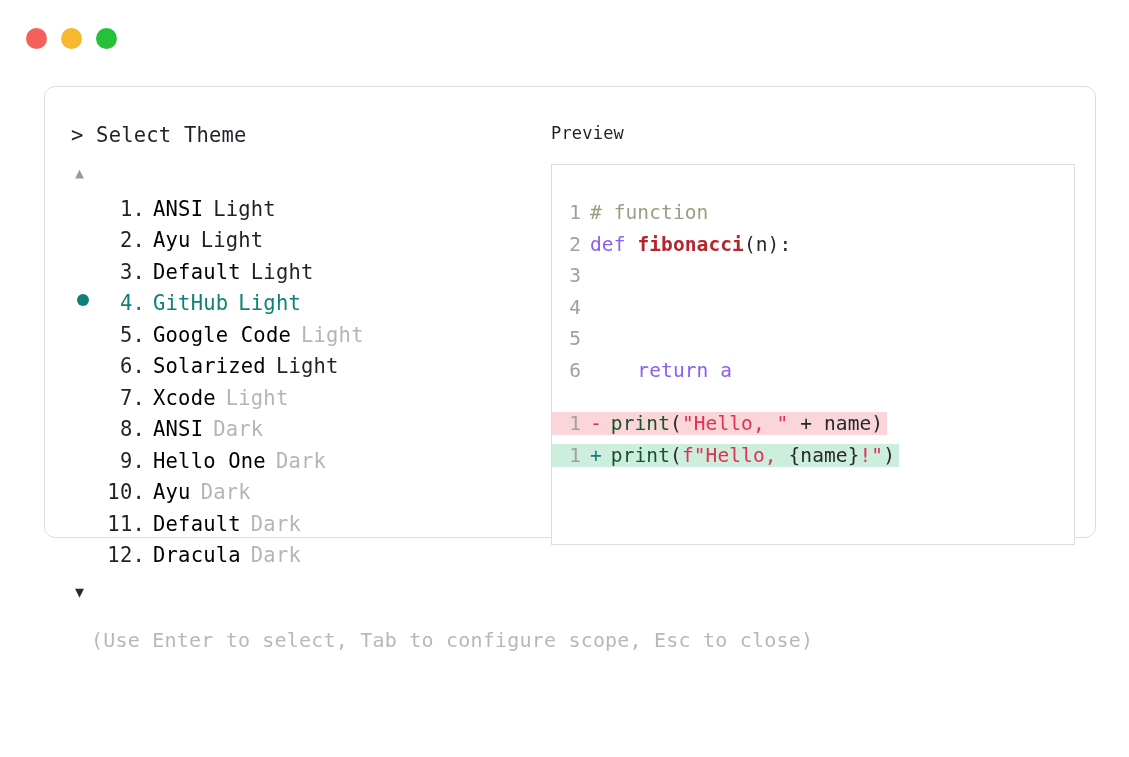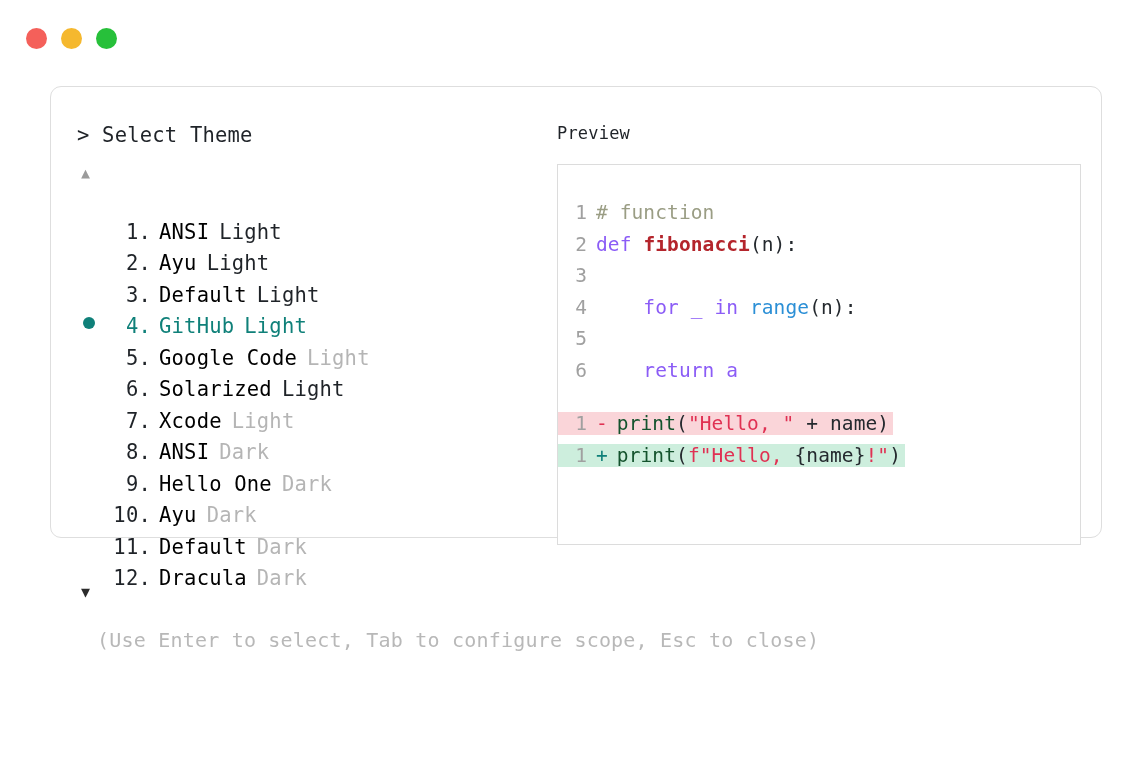--- a/index.html
+++ b/index.html
@@ -31,21 +31,21 @@
     border-radius: 50%;
     display: block;
   }
   .dot.red    { background: #f4605a; }
   .dot.amber  { background: #f5b82e; }
   .dot.green  { background: #27c03a; }
 
   
   .panel {
     position: absolute;
-    left: 50px;
+    left: 44px;
     top: 86px;
     width: 1052px;
     height: 452px;
     box-sizing: border-box;
     border: 1.6px solid #dedede;
     border-radius: 11px;
     background: #ffffff;
   }
 
   .panel-inner {
@@ -127,21 +127,21 @@
     width: 46px;
     flex: 0 0 46px;
     text-align: right;
     color: #1f2328;
   }
   .row-dot-sep {
     color: #1f2328;
     padding-right: 8px;
   }
   .row-name   { color: #000000; }
-  .row-suffix { color: #1f2328; padding-left: 10px; margin-top: 23px; }
+  .row-suffix { color: #1f2328; padding-left: 10px; }
   .row-suffix.muted { color: #b5b5b5; }
 
   .theme-row.selected .row-index,
   .theme-row.selected .row-dot-sep,
   .theme-row.selected .row-name,
   .theme-row.selected .row-suffix { color: #0f8079; }
 
   
   .hint {
     margin-top: 28px;
@@ -253,21 +253,21 @@
 
       <div class="col-right">
 
         <div class="heading-preview">Preview</div>
 
         <div class="code-box">
           <div id="code-lines">
               <div class="code-line"><span class="ln">1</span><span><span class="tok-comment"># function</span></span></div>
               <div class="code-line"><span class="ln">2</span><span><span class="tok-kw">def </span><span class="tok-fn">fibonacci</span><span class="tok-punc">(n):</span></span></div>
               <div class="code-line"><span class="ln">3</span></div>
-              <div class="code-line"><span class="ln">4</span><span><span class="tok-kw">    for _ in </span><span class="tok-builtin">range</span><span class="tok-punc">(n):</span></span></div>
+              <div class="code-line"><span class="ln">4</span></div>
               <div class="code-line"><span class="ln">5</span></div>
               <div class="code-line"><span class="ln">6</span><span><span class="tok-kw">    return a</span></span></div>
             </div>
           <div class="code-spacer"></div>
           <div id="diff-lines">
               <div class="diff-line diff-del"><span class="ln">1</span><span class="diff-body"><span class="marker-del">-</span><span class="tok-call">print</span><span class="tok-punc">(</span><span class="tok-str">"Hello, "</span><span class="tok-punc"> + name)</span></span></div>
               <div class="diff-line diff-add"><span class="ln">1</span><span class="diff-body"><span class="marker-add">+</span><span class="tok-call">print</span><span class="tok-punc">(</span><span class="tok-str">f"Hello, </span><span class="tok-punc">{name}</span><span class="tok-str">!"</span><span class="tok-punc">)</span></span></div>
             </div>
         </div>
       </div>

